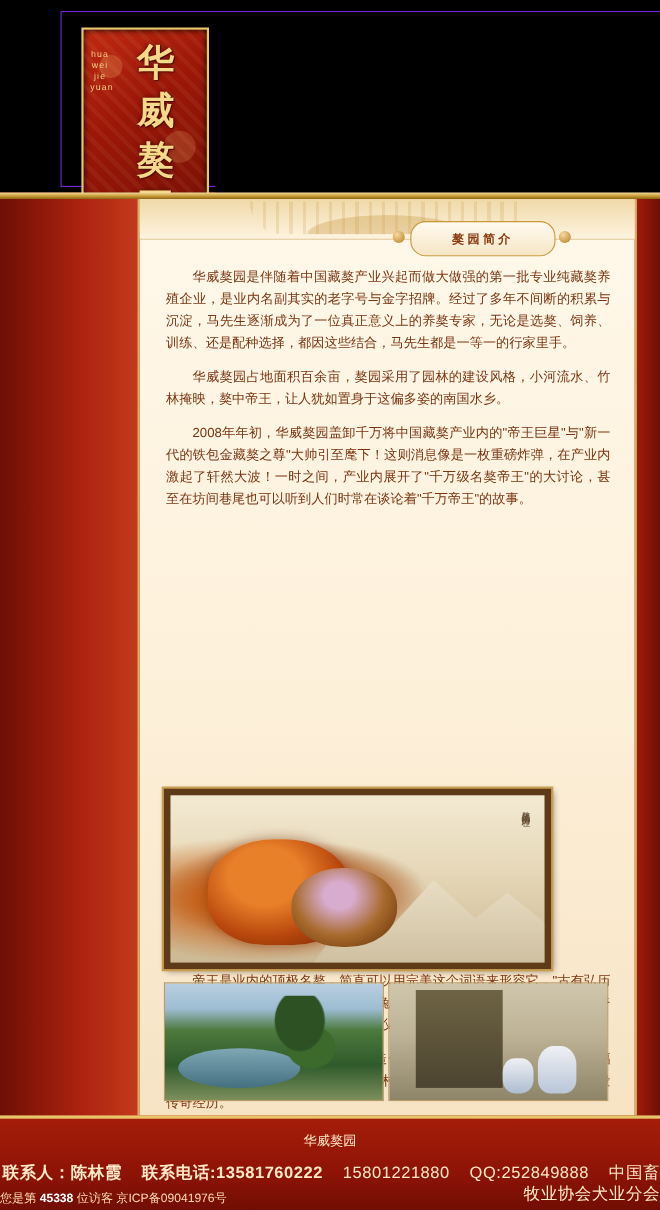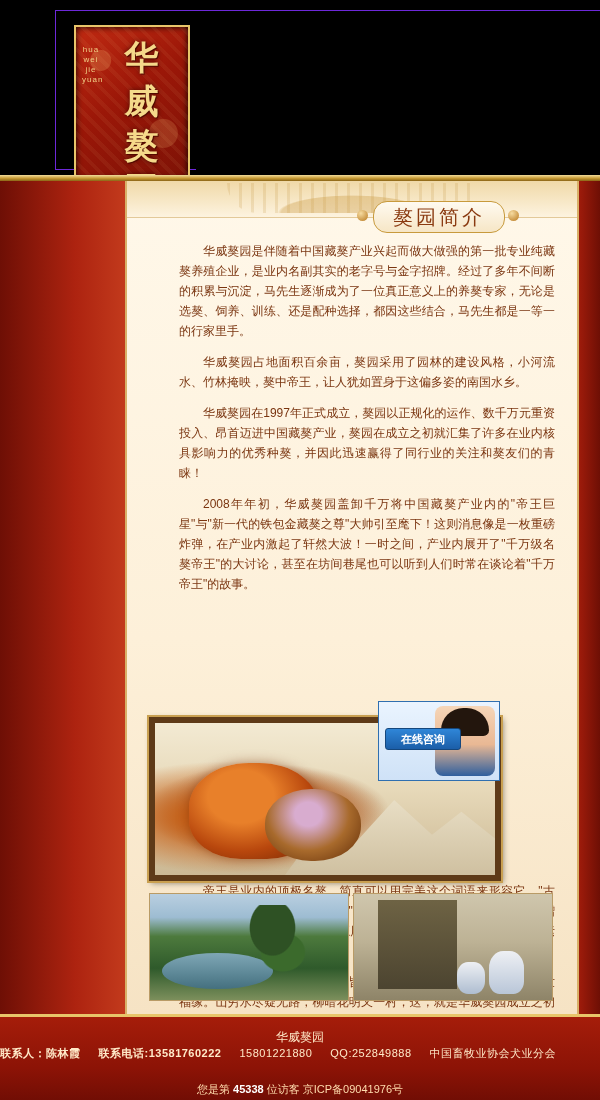--- a/index.html
+++ b/index.html
@@ -52,28 +52,28 @@
     background:
       radial-gradient(ellipse at 50% 100%, rgba(200,150,60,.35) 0 40%, transparent 42%),
       repeating-linear-gradient(90deg, rgba(190,140,50,.18) 0 3px, transparent 3px 12px);
     border-radius:0 0 40px 40px;}
 
   
   .sec-title-wrap{position:absolute;left:246px;top:20px;width:130px;height:30px;}
   .sec-title{width:100%;height:100%;border:1px solid #c89a3c;border-radius:14px;
     background:linear-gradient(to bottom,#fffaf0,#f6e6c6);
     display:flex;align-items:center;justify-content:center;
-    color:#8a3a10;font-size:20px;font-weight:normal;letter-spacing:3px;}
+    color:#8a3a10;font-size:11px;font-weight:bold;letter-spacing:3px;}
   .sec-dot{position:absolute;left:-16px;top:9px;width:11px;height:11px;border-radius:50%;
     background:radial-gradient(circle at 35% 30%,#f6dba0,#b8781e);}
   .sec-dot.r{left:auto;right:-16px;}
 
   
   .paras{position:absolute;left:24px;top:60px;width:404px;}
-  .para{color:#7a3510;font-size:12px;line-height:20px;text-indent:24px;margin-bottom:11px;text-align:justify;margin-left:28px;}
+  .para{color:#7a3510;font-size:12px;line-height:20px;text-indent:24px;margin-bottom:11px;text-align:justify;}
   .para.bold-lead b{color:#8a2a08;}
 
   
   .painting{position:absolute;left:22px;top:536px;width:340px;height:152px;
     border:6px solid #5e3a18;box-shadow:0 0 0 2px #c9a051,2px 2px 6px rgba(0,0,0,.45);
     background:
       radial-gradient(ellipse at 22% 62%, #c6621a 0 12%, transparent 42%),
       radial-gradient(ellipse at 33% 58%, #8e3708 0 10%, transparent 38%),
       linear-gradient(to bottom,#f3ead3 0%,#e6d8b8 45%,#cbb894 100%);
     overflow:hidden;}
@@ -114,24 +114,24 @@
   .p2 .vase{position:absolute;right:14%;bottom:6%;width:18%;height:40%;border-radius:40% 40% 30% 30%;
     background:linear-gradient(to bottom,#eef0f4,#b9c6d8);}
   .p2 .vase2{position:absolute;right:34%;bottom:6%;width:14%;height:30%;border-radius:40%;
     background:linear-gradient(to bottom,#eef0f4,#aebdd0);}
 
   
   .footer{position:absolute;left:0;top:1014px;width:600px;height:86px;
     background:linear-gradient(to bottom,#a51d0a,#8c1306 60%,#6f0d04);
     border-top:3px solid #e8c56a;}
   .footer-name{text-align:center;color:#ffe9c8;font-size:12px;padding-top:12px;}
-  .footer-line{text-align:left;color:#ffe9c8;font-size:11px;letter-spacing:.5px;}
+  .footer-line{text-align:right;color:#ffe9c8;font-size:15px;margin-top:11px;letter-spacing:.5px;}
   .footer-line b{font-weight:bold;}
   .footer-line span.gap{display:inline-block;width:18px;}
-  .counter{position:absolute;left:0;bottom:6px;width:600px;text-align:center;color:#ffdcae;font-size:11px;}
+  .counter{position:absolute;left:0;bottom:6px;width:600px;color:#ffdcae;font-size:11px;}
   .counter .num{color:#fff;font-weight:bold;}
 </style>
 </head>
 <body>
 
 <div class="page">
 
   <div class="header">
     <div class="header-inner">
       <div class="logo-panel">
@@ -155,21 +155,20 @@
 
       <div class="sec-title-wrap">
         <div class="sec-dot"></div>
         <div class="sec-dot r"></div>
         <div class="sec-title">獒园简介</div>
       </div>
 
       <div class="paras">
         <div class="para">华威獒园是伴随着中国藏獒产业兴起而做大做强的第一批专业纯藏獒养殖企业，是业内名副其实的老字号与金字招牌。经过了多年不间断的积累与沉淀，马先生逐渐成为了一位真正意义上的养獒专家，无论是选獒、饲养、训练、还是配种选择，都因这些结合，马先生都是一等一的行家里手。</div>
         <div class="para">华威獒园占地面积百余亩，獒园采用了园林的建设风格，小河流水、竹林掩映，獒中帝王，让人犹如置身于这偏多姿的南国水乡。</div>
-        <div class="para">华威獒园在1997年正式成立，獒园以正规化的运作、数千万元重资投入、昂首迈进中国藏獒产业，獒园在成立之初就汇集了许多在业内核具影响力的优秀种獒，并因此迅速赢得了同行业的关注和獒友们的青睐！</div>
         <div class="para">2008年年初，华威獒园盖卸千万将中国藏獒产业内的"帝王巨星"与"新一代的铁包金藏獒之尊"大帅引至麾下！这则消息像是一枚重磅炸弹，在产业内激起了轩然大波！一时之间，产业内展开了"千万级名獒帝王"的大讨论，甚至在坊间巷尾也可以听到人们时常在谈论着"千万帝王"的故事。</div>
       </div>
 
       <div class="painting">
         <div class="paint-mtn"></div>
         <div class="paint-dog"></div>
         <div class="paint-dog2"></div>
         <div class="paint-cal">獒雄风动山河壮</div>
       </div>
 
@@ -187,25 +186,20 @@
           <div class="tree"></div>
         </div>
         <div class="photo p2">
           <div class="door"></div>
           <div class="vase"></div>
           <div class="vase2"></div>
         </div>
       </div>
     </div>
 
-    <div class="chat-widget">
-      <div class="chat-face"></div>
-      <div class="chat-hair"></div>
-      <div class="chat-btn">在线咨询</div>
-    </div>
   </div>
 
   <div class="footer">
     <div class="footer-name">华威獒园</div>
     <div class="footer-line">
       <b>联系人：陈林霞</b><span class="gap"></span><b>联系电话:13581760222</b><span class="gap"></span><span>15801221880</span><span class="gap"></span><span>QQ:252849888</span><span class="gap"></span><span>中国畜牧业协会犬业分会</span>
     </div>
     <div class="counter">
       <span>您是第</span>
       <span class="num">45338</span>

